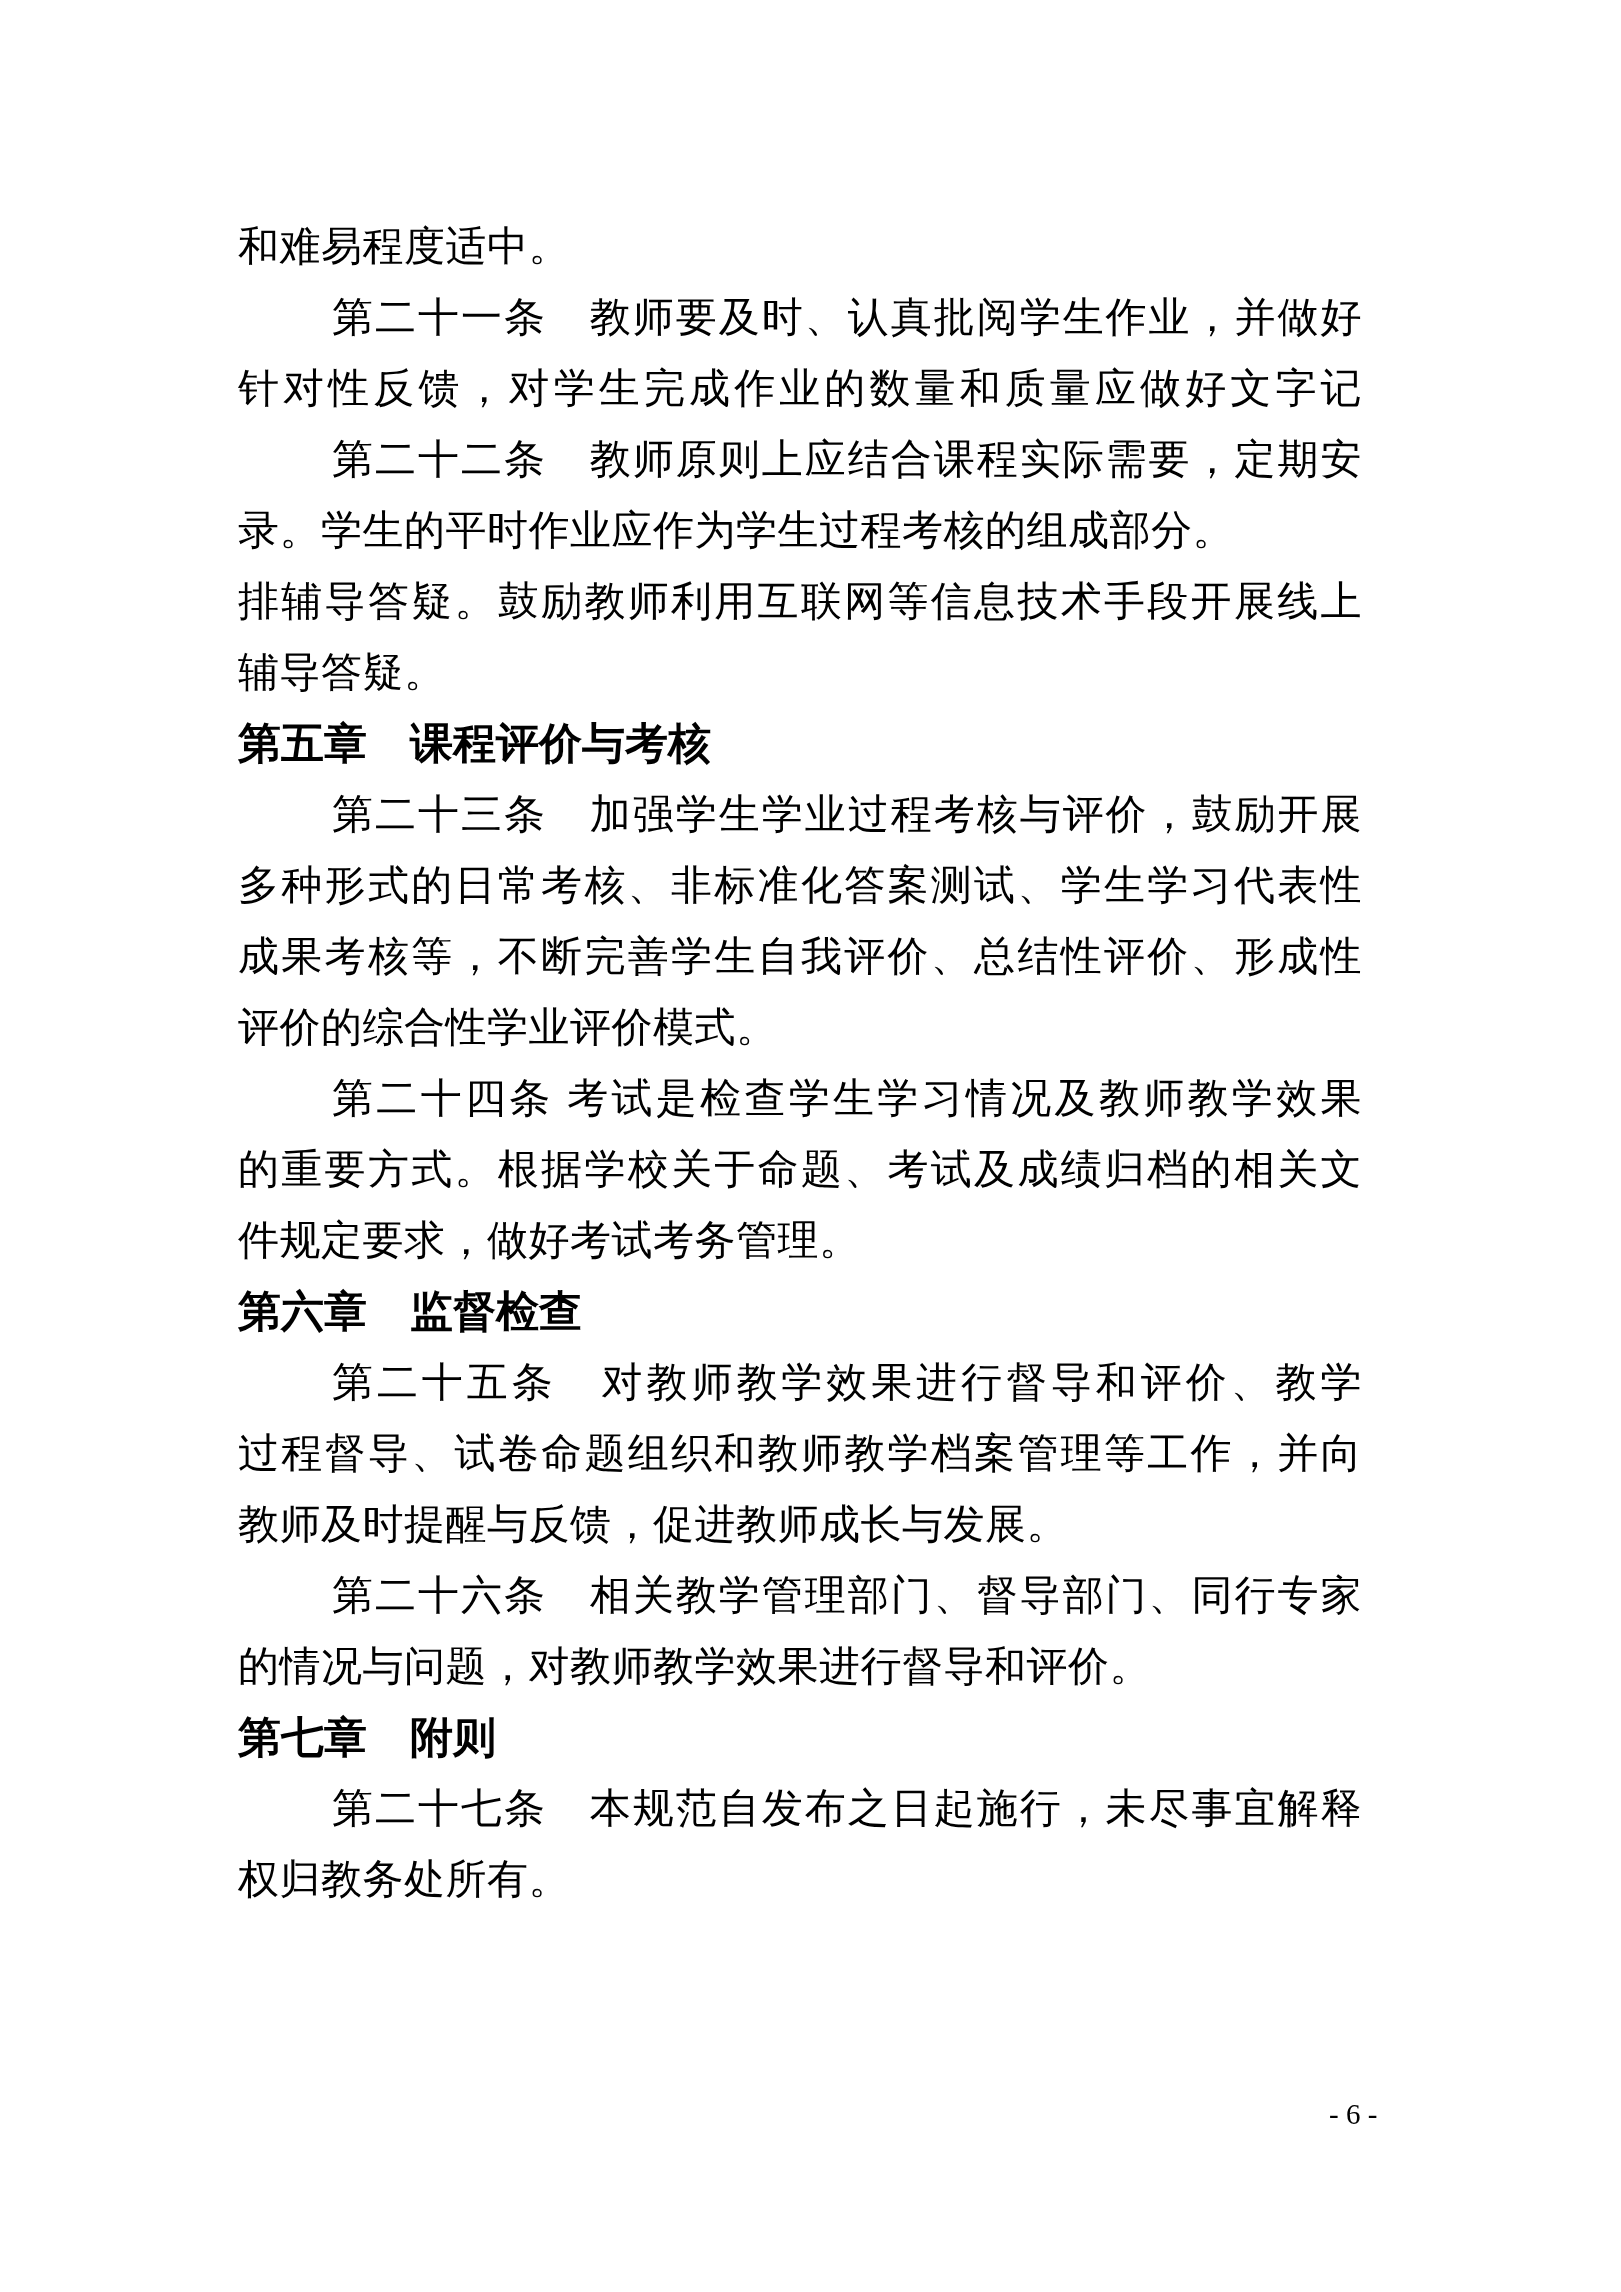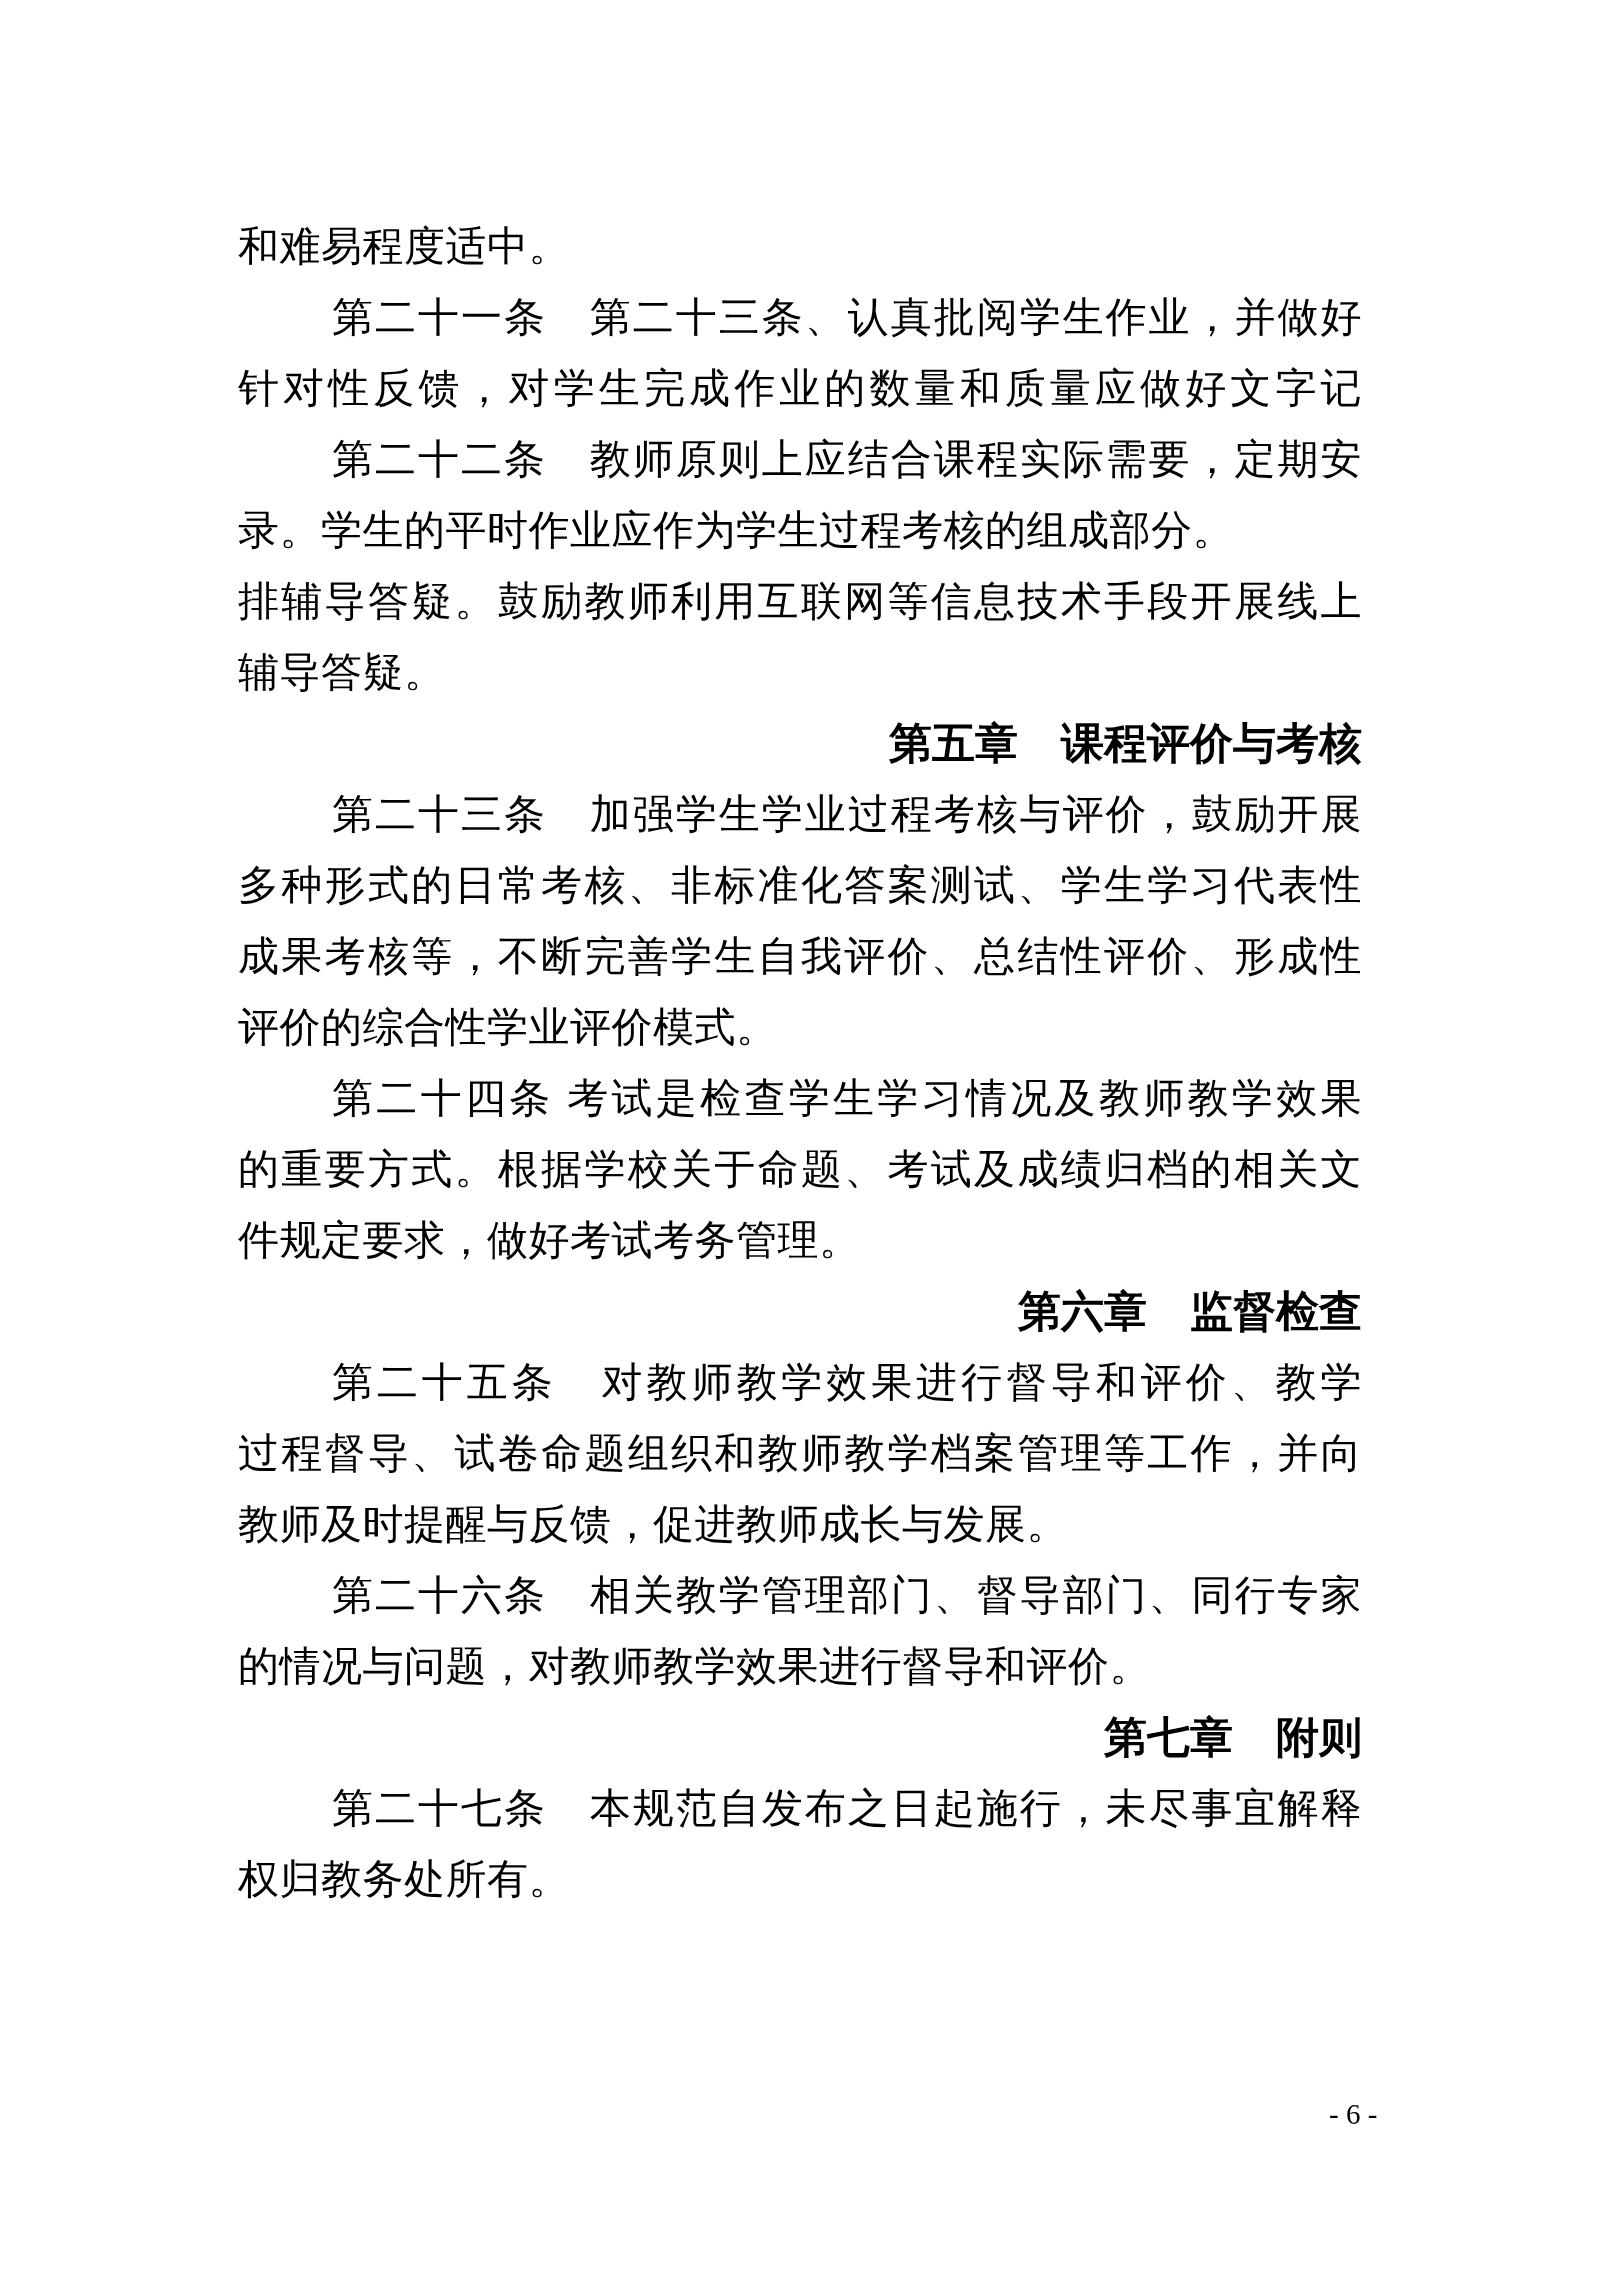--- a/index.html
+++ b/index.html
@@ -43,40 +43,40 @@
   
   .indent {
     text-indent: 94px;
   }
   .heading {
     font-family: "Liberation Sans", "DejaVu Sans", sans-serif;
     font-weight: 700;
     font-size: 43px;
     height: 71px;
     line-height: 71px;
-    text-align: right;
+    text-align: left;
     margin: 0;
   }
   .pagenum {
     position: absolute;
     left: 1329px;
     top: 2096px;
     font-size: 29px;
     line-height: 37px;
     font-family: "Liberation Serif", "DejaVu Serif", serif;
     color: #000000;
   }
 </style>
 </head>
 <body>
 
 <div class="page">
   <div class="content">
     <div class="ln end">和难易程度适中。</div>
-    <div class="ln full indent">第二十一条　第二十三条、认真批阅学生作业，并做好</div>
+    <div class="ln full indent">第二十一条　教师要及时、认真批阅学生作业，并做好</div>
     <div class="ln full">针对性反馈，对学生完成作业的数量和质量应做好文字记</div>
     <div class="ln full indent">第二十二条　教师原则上应结合课程实际需要，定期安</div>
     <div class="ln end">录。学生的平时作业应作为学生过程考核的组成部分。</div>
     <div class="ln full">排辅导答疑。鼓励教师利用互联网等信息技术手段开展线上</div>
     <div class="ln end">辅导答疑。</div>
     <h2 class="heading">第五章　课程评价与考核</h2>
     <div class="ln full indent">第二十三条　加强学生学业过程考核与评价，鼓励开展</div>
     <div class="ln full">多种形式的日常考核、非标准化答案测试、学生学习代表性</div>
     <div class="ln full">成果考核等，不断完善学生自我评价、总结性评价、形成性</div>
     <div class="ln end">评价的综合性学业评价模式。</div>

